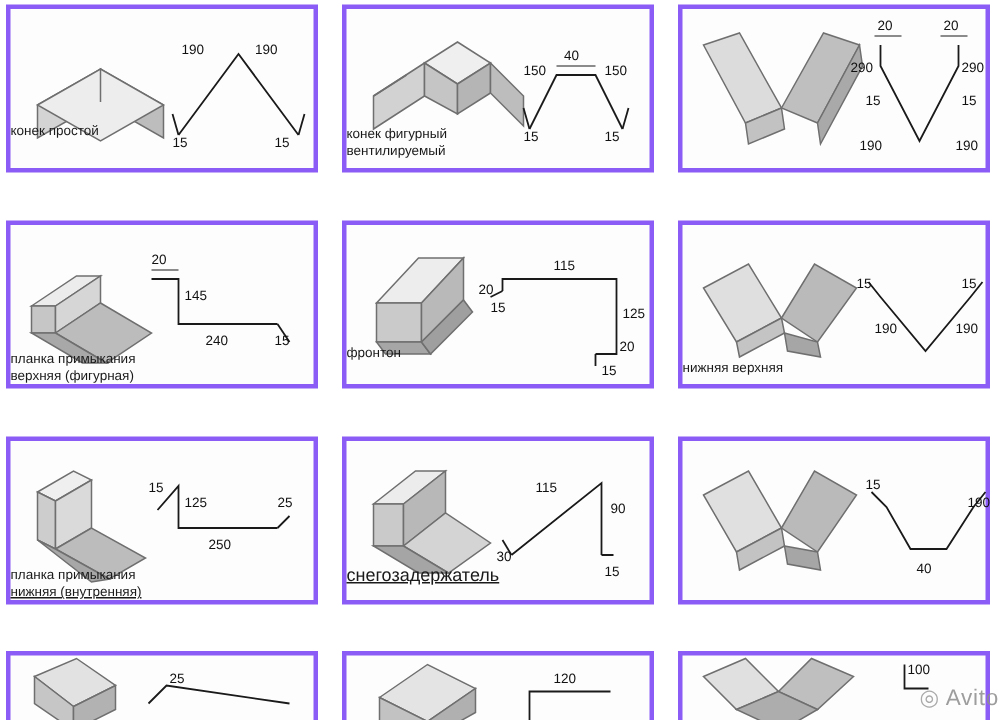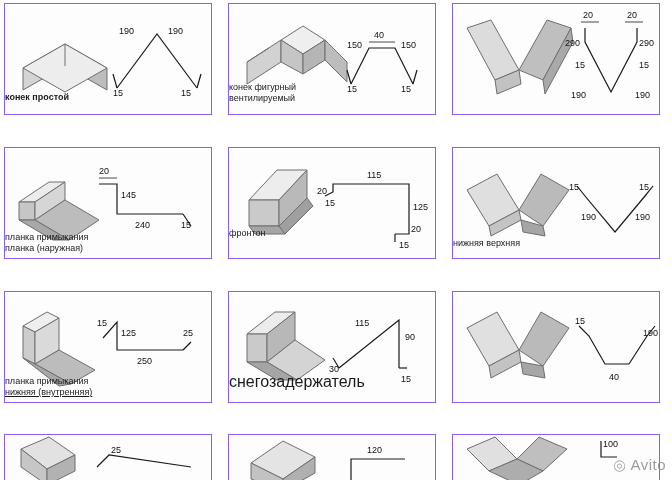--- a/index.html
+++ b/index.html
@@ -12,37 +12,37 @@
   }
   #sheet {
     position: relative;
     width: 672px;
     height: 480px;
     background: #ffffff;
   }
   .cell {
     position: absolute;
     background: #fdfdfd;
-    border: 1px solid #8b5cf6;
+    border: 3px solid #8b5cf6;
   }
   .cell .inner {
     position: relative;
     width: 100%;
     height: 100%;
   }
   .cap {
     position: absolute;
     left: 0;
     width: 100%;
     text-align: left;
     font-size: 9px;
     color: #1a1a1a;
     line-height: 11px;
   }
-  .cap.big { font-size: 16px; }
+  .cap.big { font-size: 12px; text-decoration: underline; }
   svg { display: block; }
   .dim { font-size: 9px; fill: #111; font-family: "Liberation Sans", sans-serif; }
   .wm {
     position: absolute;
     right: 6px;
     bottom: 6px;
     font-size: 15px;
     color: #8d8d8d;
     font-family: "Liberation Sans", sans-serif;
     letter-spacing: .5px;
@@ -66,21 +66,21 @@
         <line x1="60" y1="40" x2="60" y2="62" stroke="#6f6f6f" stroke-width="1"></line>
 
         <polyline points="112,84 152,30 192,84" fill="none" stroke="#1a1a1a" stroke-width="1.2"></polyline>
         <line x1="112" y1="84" x2="108" y2="70" stroke="#1a1a1a" stroke-width="1.2"></line>
         <line x1="192" y1="84" x2="196" y2="70" stroke="#1a1a1a" stroke-width="1.2"></line>
         <text class="dim" x="114" y="30">190</text>
         <text class="dim" x="163" y="30">190</text>
         <text class="dim" x="108" y="92">15</text>
         <text class="dim" x="176" y="92">15</text>
       </svg>
-      <div class="cap" style="top:88px;font-weight:bold;">конек простой</div>
+      <div class="cap" style="top:76px;">конек простой</div>
     </div>
   </div>
 
   <div class="cell" style="left:228px; top:3px; width:208px; height:112px;">
     <div class="inner">
       <svg width="206" height="110" viewBox="0 0 206 110">
         <polygon points="18,58 52,36 52,58 18,80" fill="#d2d2d2" stroke="#6f6f6f" stroke-width="1"></polygon>
         <polygon points="52,36 74,22 96,36 74,50" fill="#efefef" stroke="#6f6f6f" stroke-width="1"></polygon>
         <polygon points="52,36 74,50 74,70 52,58" fill="#c5c5c5" stroke="#6f6f6f" stroke-width="1"></polygon>
         <polygon points="74,50 96,36 96,56 74,70" fill="#b5b5b5" stroke="#6f6f6f" stroke-width="1"></polygon>
@@ -136,21 +136,21 @@
 
         <polyline points="94,36 112,36 112,66 178,66" fill="none" stroke="#1a1a1a" stroke-width="1.2"></polyline>
         <line x1="178" y1="66" x2="186" y2="78" stroke="#1a1a1a" stroke-width="1.2"></line>
         <line x1="94" y1="30" x2="112" y2="30" stroke="#1a1a1a" stroke-width=".8"></line>
         <text class="dim" x="94" y="26">20</text>
         <text class="dim" x="116" y="50">145</text>
         <text class="dim" x="130" y="80">240</text>
         <text class="dim" x="176" y="80">15</text>
       </svg>
       <div class="cap" style="top:84px;">планка примыкания</div>
-      <div class="cap" style="top:95px;">планка (наружная)</div>
+      <div class="cap" style="top:95px;">верхняя (фигурная)</div>
     </div>
   </div>
 
   <div class="cell" style="left:228px; top:147px; width:208px; height:112px;">
     <div class="inner">
       <svg width="206" height="110" viewBox="0 0 206 110">
         <polygon points="20,52 48,22 78,22 50,52" fill="#ededed" stroke="#6f6f6f" stroke-width="1"></polygon>
         <polygon points="20,52 50,52 50,78 20,78" fill="#cacaca" stroke="#6f6f6f" stroke-width="1"></polygon>
         <polygon points="50,52 78,22 78,50 50,78" fill="#b9b9b9" stroke="#6f6f6f" stroke-width="1"></polygon>
         <polygon points="20,78 50,78 56,86 26,86" fill="#a6a6a6" stroke="#6f6f6f" stroke-width="1"></polygon>

